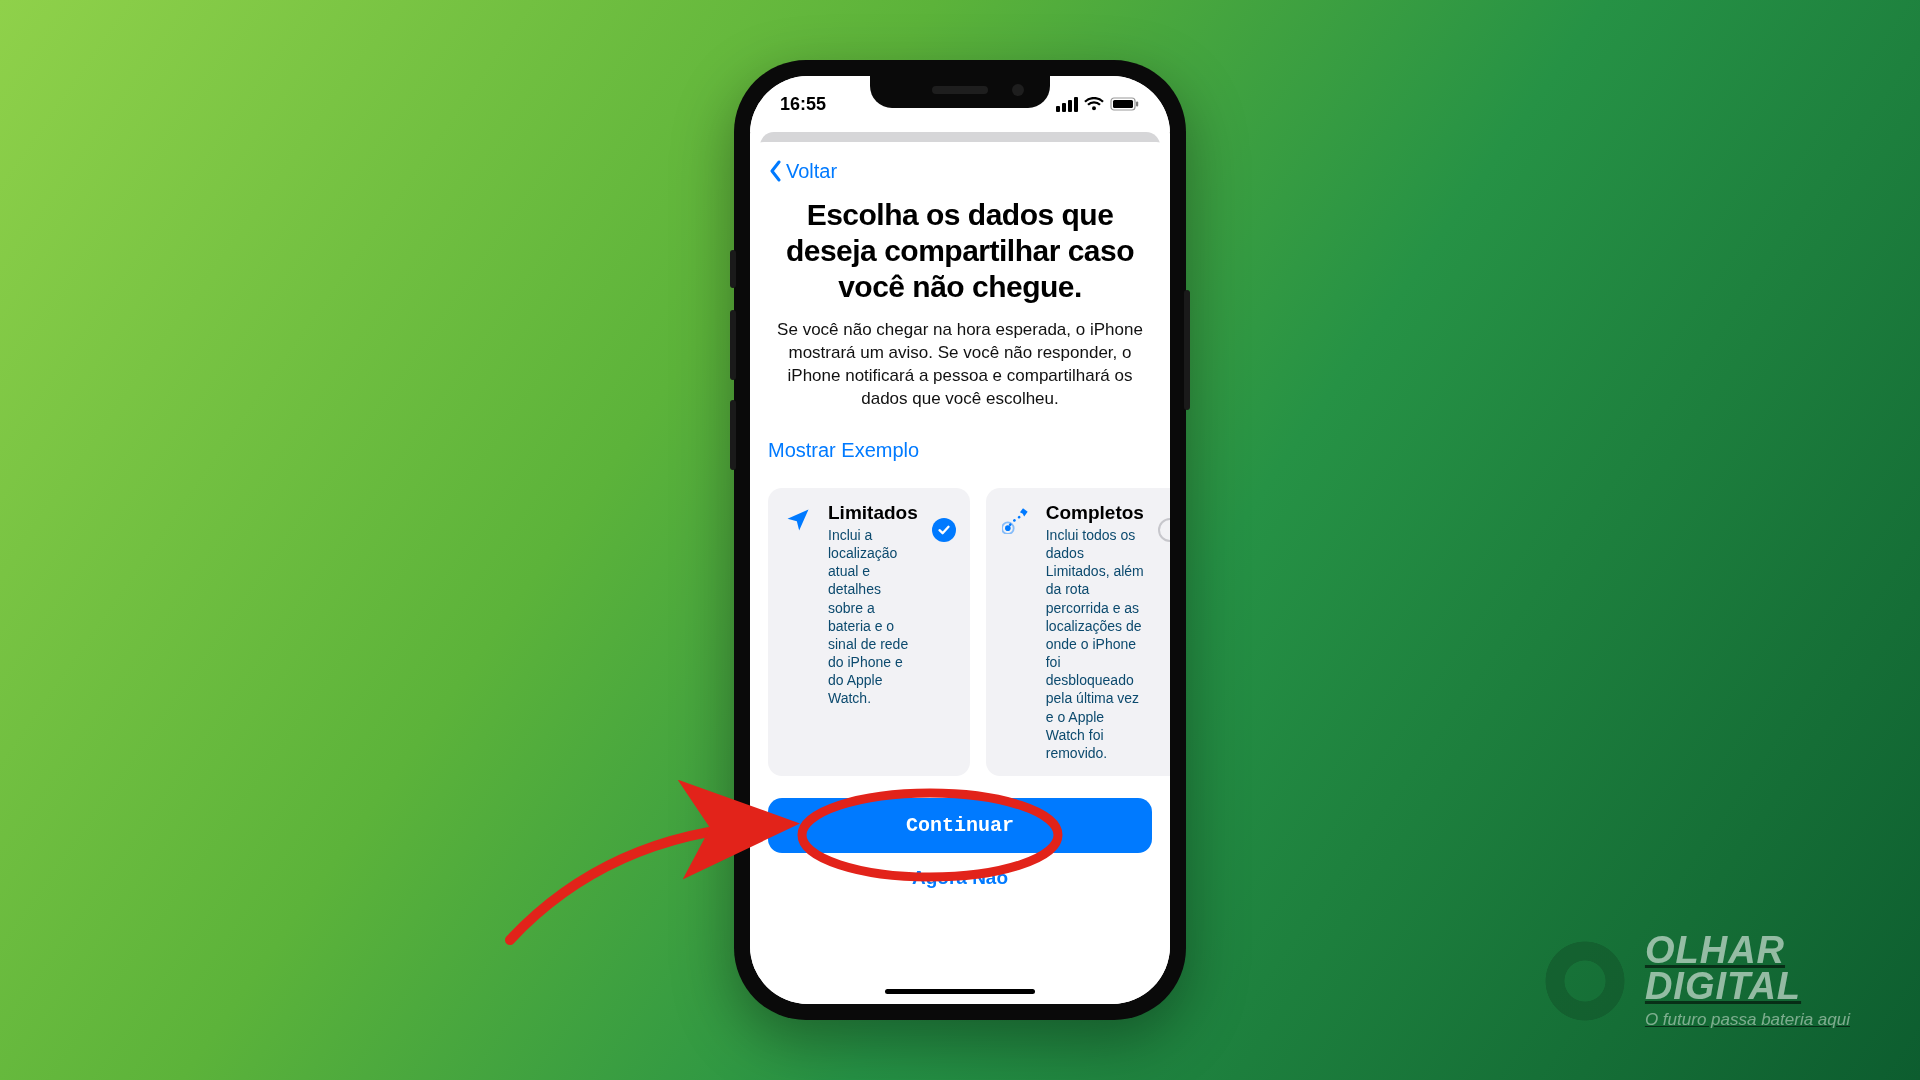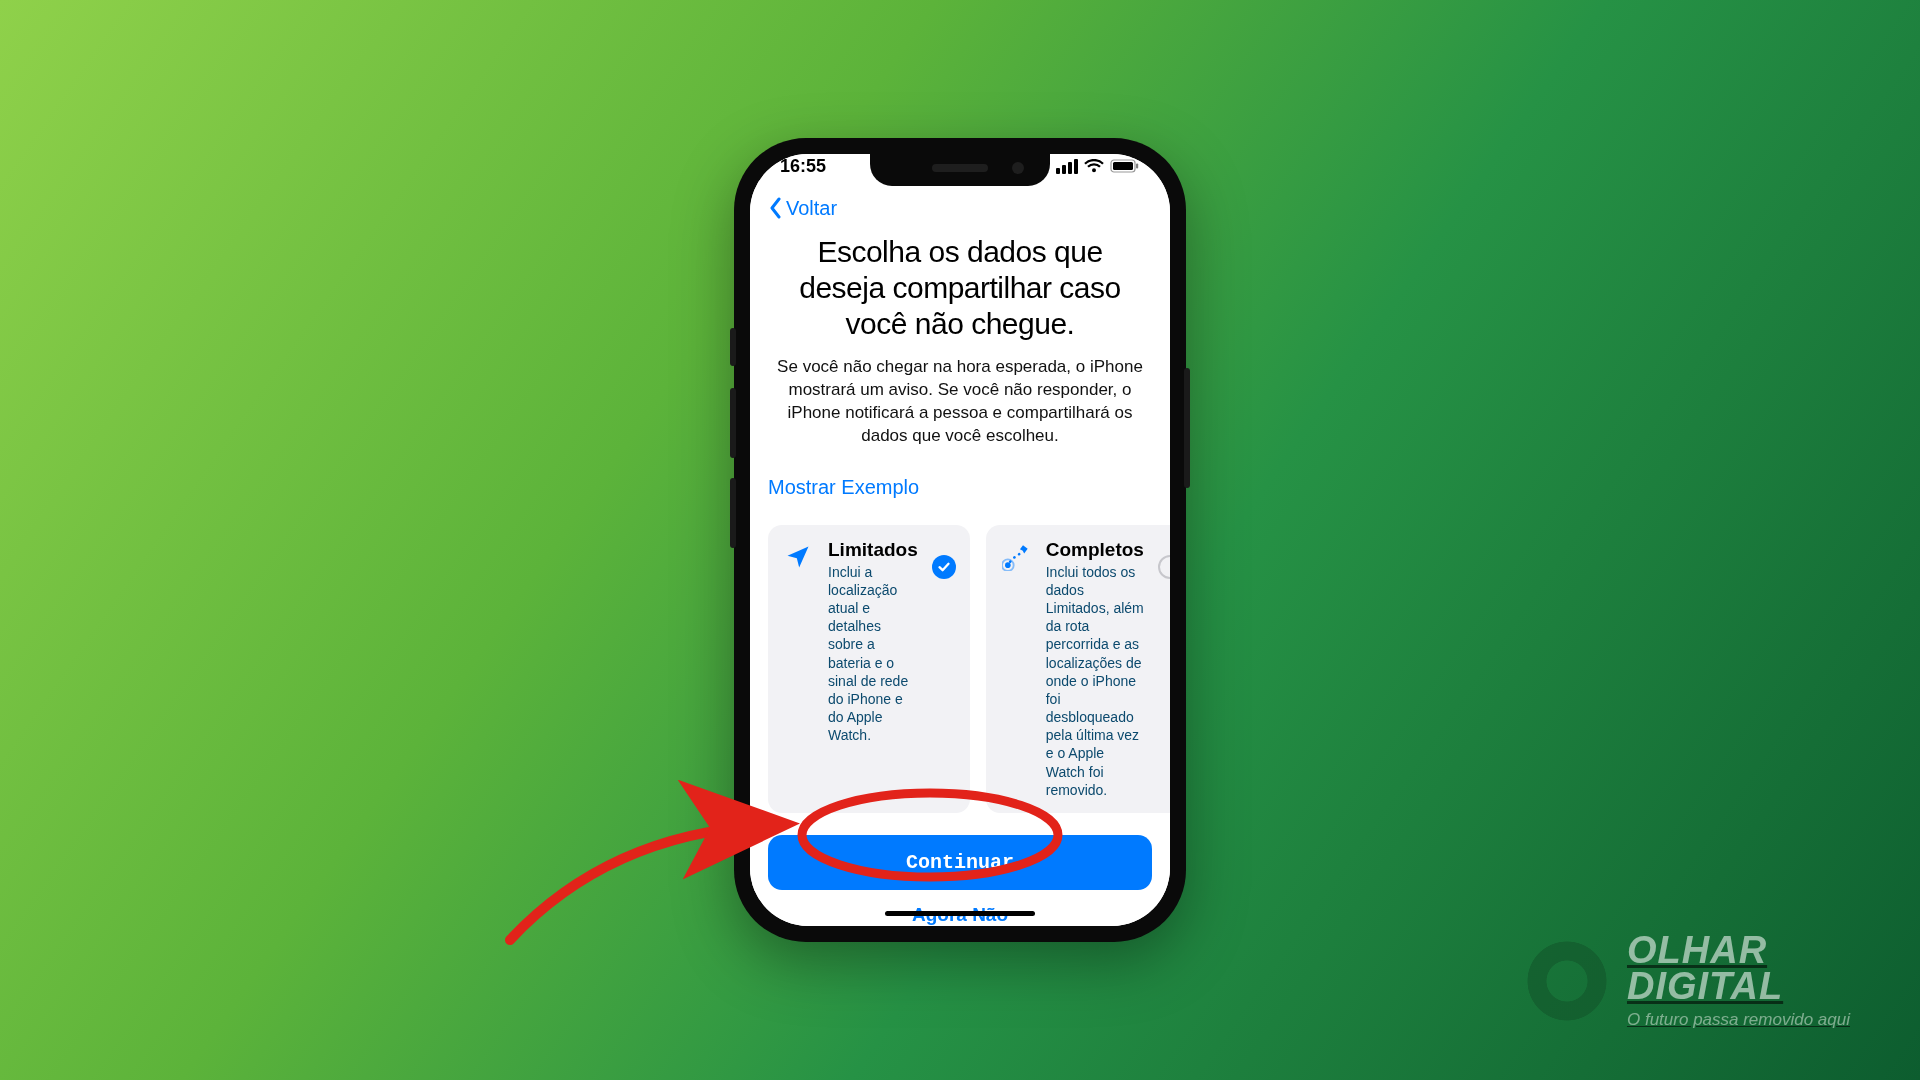--- a/index.html
+++ b/index.html
@@ -6,21 +6,21 @@
 html, body { width: 1920px; height: 1080px; overflow: hidden; }
 .stage {
   width: 1920px; height: 1080px;
   background: linear-gradient(125deg, #8fd14a 0%, #5cb33a 35%, #269245 60%, #0d5d2f 100%);
   position: relative;
 }
 .phone {
   position: absolute;
   left: 50%; top: 50%;
   transform: translate(-50%, -50%);
-  width: 452px; height: 804px;
+  width: 452px; height: 960px;
   background: #0a0a0a;
   border-radius: 72px;
   padding: 16px;
   box-shadow: 0 20px 60px rgba(0,0,0,.35);
 }
 .side-btn { position: absolute; background: #1a1a1a; border-radius: 3px; }
 .side-btn.s1 { right: -4px; top: 230px; width: 6px; height: 120px; }
 .side-btn.s2 { left: -4px; top: 190px; width: 6px; height: 38px; }
 .side-btn.s3 { left: -4px; top: 250px; width: 6px; height: 70px; }
 .side-btn.s4 { left: -4px; top: 340px; width: 6px; height: 70px; }
@@ -54,23 +54,23 @@
 .bars { display:flex; align-items:flex-end; gap:2px; }
 .bars i { width:4px; background:#000; border-radius:1px; display:block; }
 .bars i:nth-child(1){height:6px}.bars i:nth-child(2){height:9px}.bars i:nth-child(3){height:12px}.bars i:nth-child(4){height:15px}
 .wifi svg, .batt svg { display:block; }
 .sheet-behind { height: 18px; background: #d6d6d8; margin: 0 10px; border-radius: 14px 14px 0 0; }
 .sheet {
   flex:1; background:#fff; border-radius: 14px 14px 0 0;
   margin-top:-8px; position:relative; display:flex; flex-direction:column;
   padding: 16px 18px 0 18px;
 }
-.nav-back { display:flex; align-items:center; gap:4px; color:#007aff; font-size:20px; padding: 2px 0 8px 0; cursor:pointer; width:fit-content; }
+.nav-back { display:flex; align-items:flex-start; gap:4px; color:#007aff; font-size:20px; padding: 2px 0 8px 0; cursor:pointer; width:fit-content; }
 .nav-back svg { width:14px; height:22px; }
-.title { font-size:30px; font-weight:400; text-align:center; line-height:1.2; letter-spacing:-0.5px; padding: 6px 10px 14px 10px; color:#000; }
+.title { font-size:30px; font-weight:700; text-align:center; line-height:1.2; letter-spacing:-0.5px; padding: 6px 10px 14px 10px; color:#000; }
 .desc { font-size:17px; text-align:center; line-height:1.35; color:#111; padding: 0 6px; }
 .example-link { text-align:left; color:#007aff; font-size:20px; margin-top:28px; cursor:pointer; }
 .options { margin-top: 26px; display:flex; flex-direction:row; gap:16px; }
 .option {
   background:#f2f2f5; border-radius:14px; padding:14px 14px;
   display:flex; align-items:flex-start; gap:14px; cursor:pointer;
 }
 .opt-icon { width:32px; height:32px; display:flex; align-items:center; justify-content:center; margin-top:2px; flex-shrink:0; }
 .opt-icon svg { width:28px; height:28px; }
 .opt-body { flex:1; }
@@ -204,17 +204,17 @@
     </defs>
     <path d="M40 180 C 110 105, 200 70, 300 65" fill="none" stroke="#e2231a" stroke-width="10" stroke-linecap="round" marker-end="url(#arrH)"></path>
     <ellipse cx="460" cy="75" rx="128" ry="42" fill="none" stroke="#e2231a" stroke-width="9"></ellipse>
   </svg>
 
   <div class="watermark">
     <div class="wm-ring"></div>
     <div class="wm-text">
       <div class="wm-brand">OLHAR</div>
       <div class="wm-brand">DIGITAL</div>
-      <div class="wm-tag">O futuro passa removido aqui</div>
+      <div class="wm-tag">O futuro passa bateria aqui</div>
     </div>
   </div>
 
 </div>
 
 </body></html>

